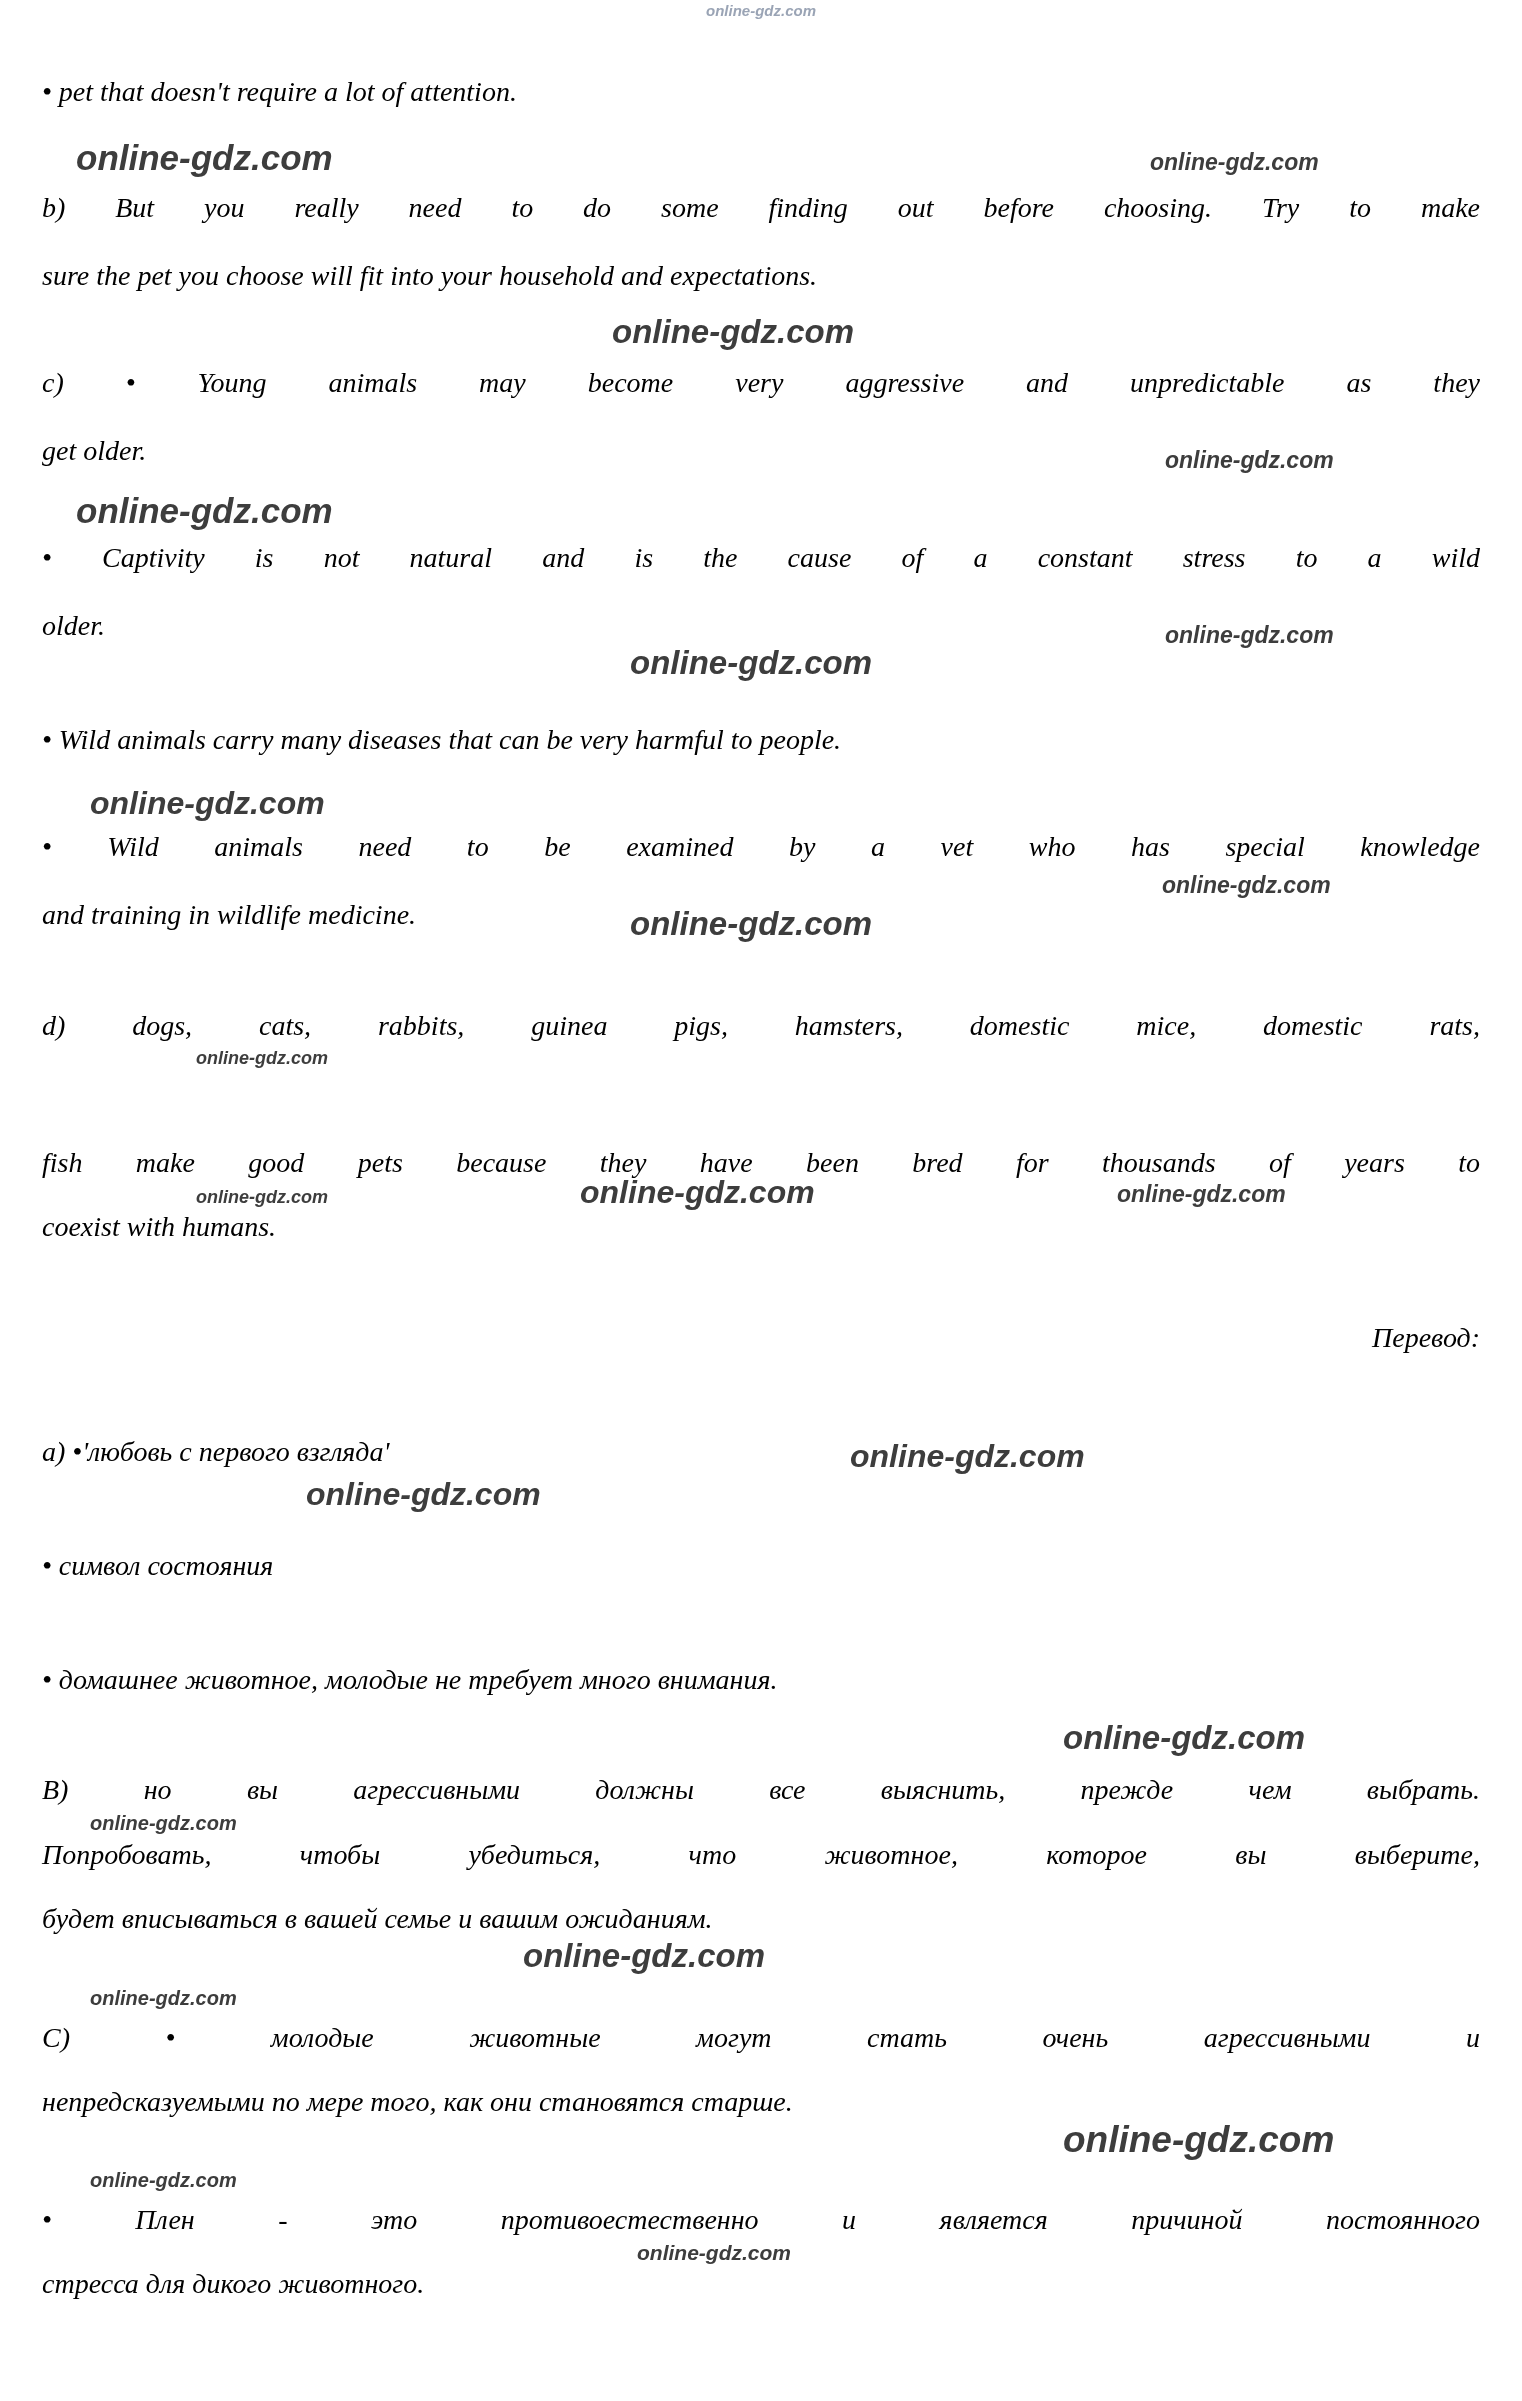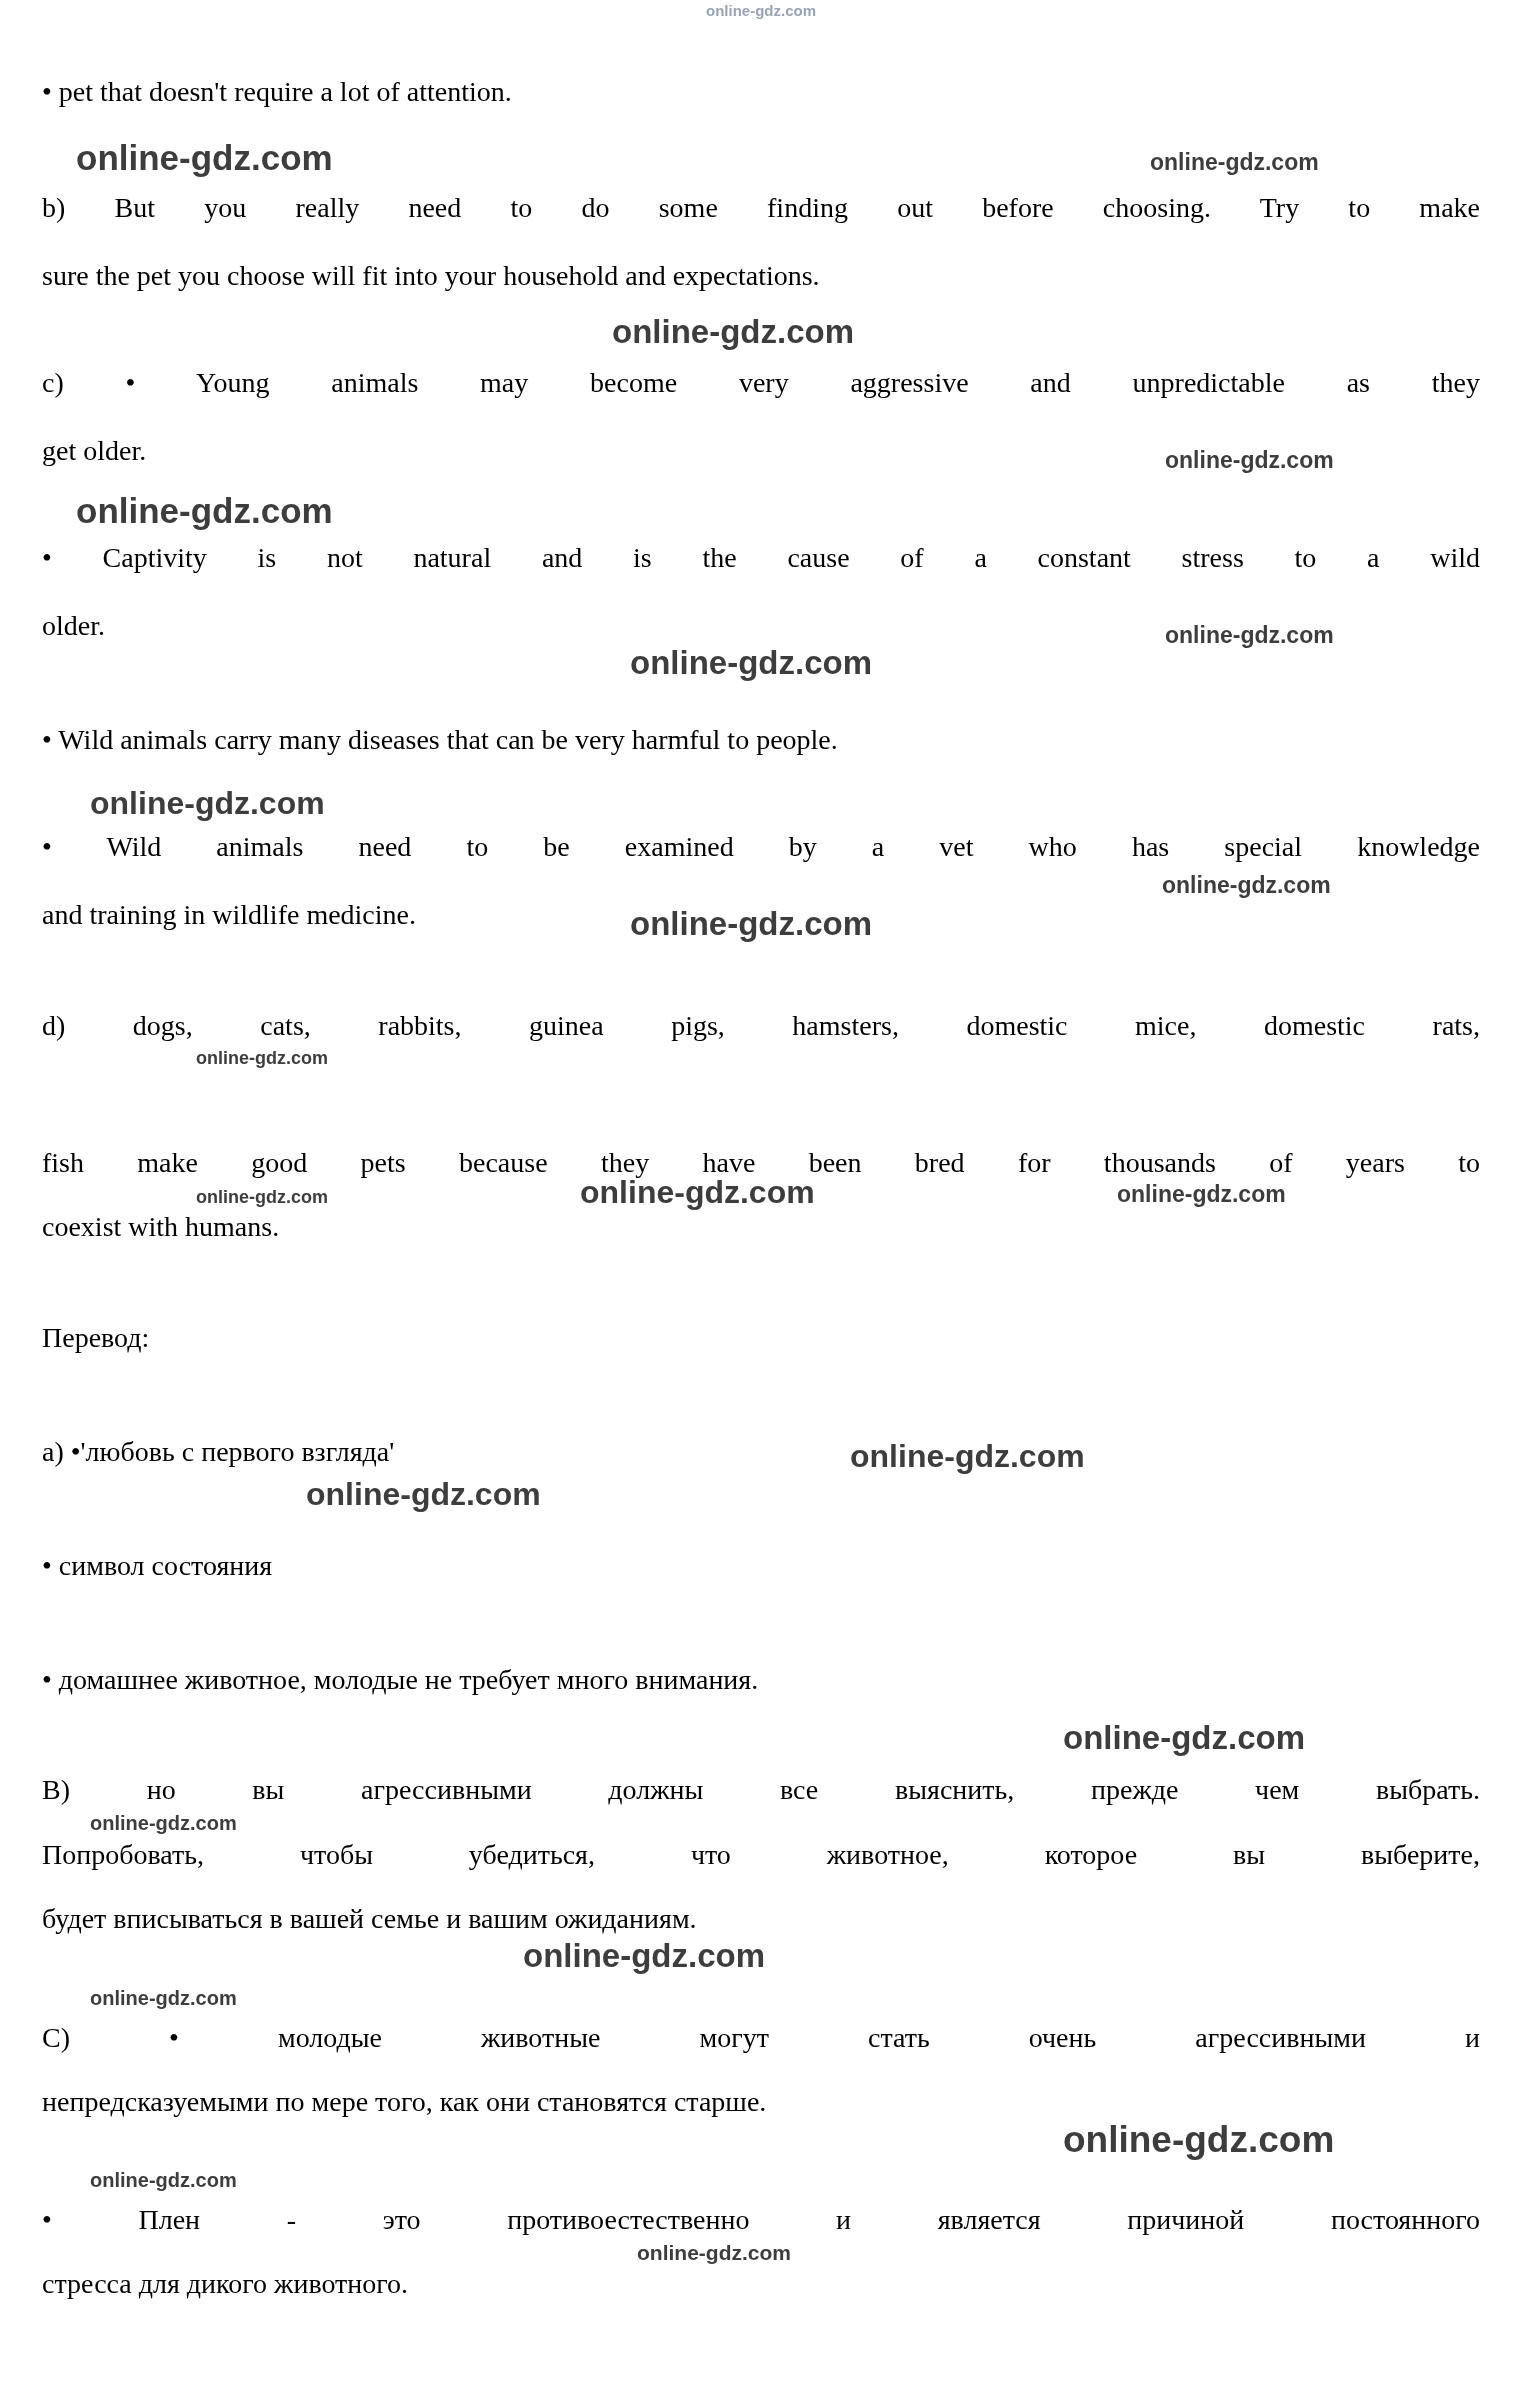--- a/index.html
+++ b/index.html
@@ -5,36 +5,36 @@
   html, body { margin: 0; padding: 0; }
   body {
     width: 1522px;
     height: 2401px;
     background: #ffffff;
     position: relative;
     overflow: hidden;
     font-family: "Liberation Serif", serif;
     color: #000000;
   }
-  .page { position: absolute; inset: 0; }
+  .page { position: absolute; inset: 0; font-style: italic; }
   .line {
     position: absolute;
     left: 42px;
     width: 1438px;
     font-size: 28px;
     line-height: 1.12;
     text-align: left;
     white-space: normal;
   }
   .line.j {
     text-align: justify;
     text-align-last: justify;
   }
   .line.c {
-    text-align: left;
+    text-align: right;
   }
   .wm {
     position: absolute;
     font-family: "Liberation Sans", sans-serif;
     font-weight: 700;
     color: #3d3d3d;
     white-space: nowrap;
     letter-spacing: 0px;
   }
   .wm.tiny {

